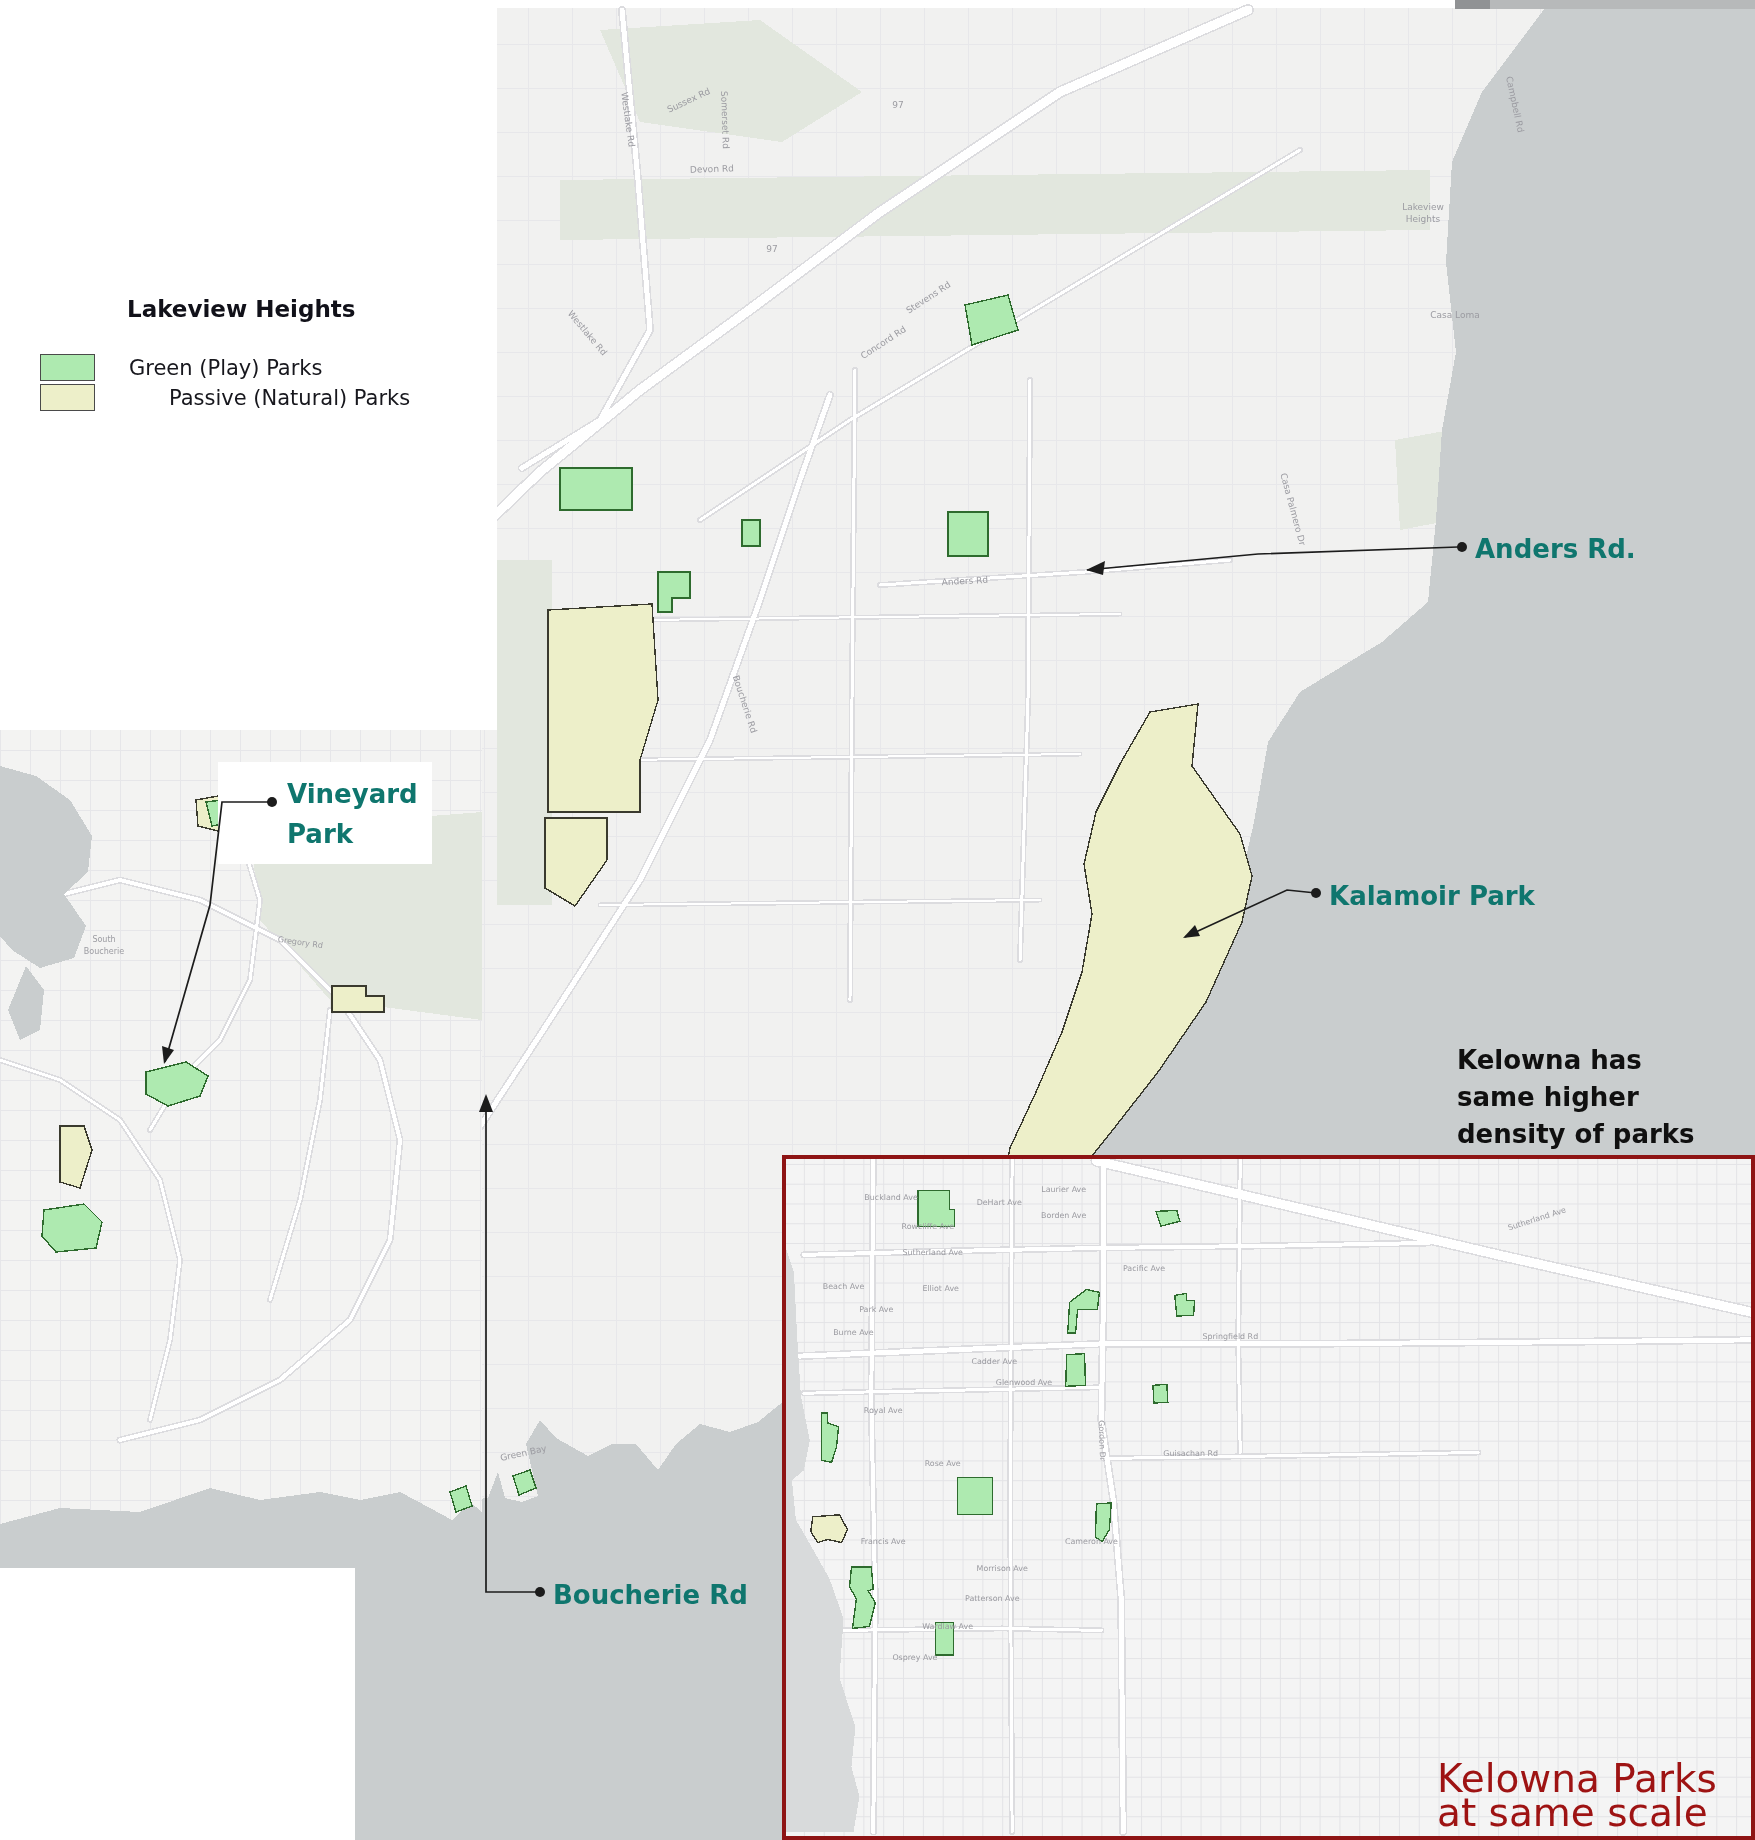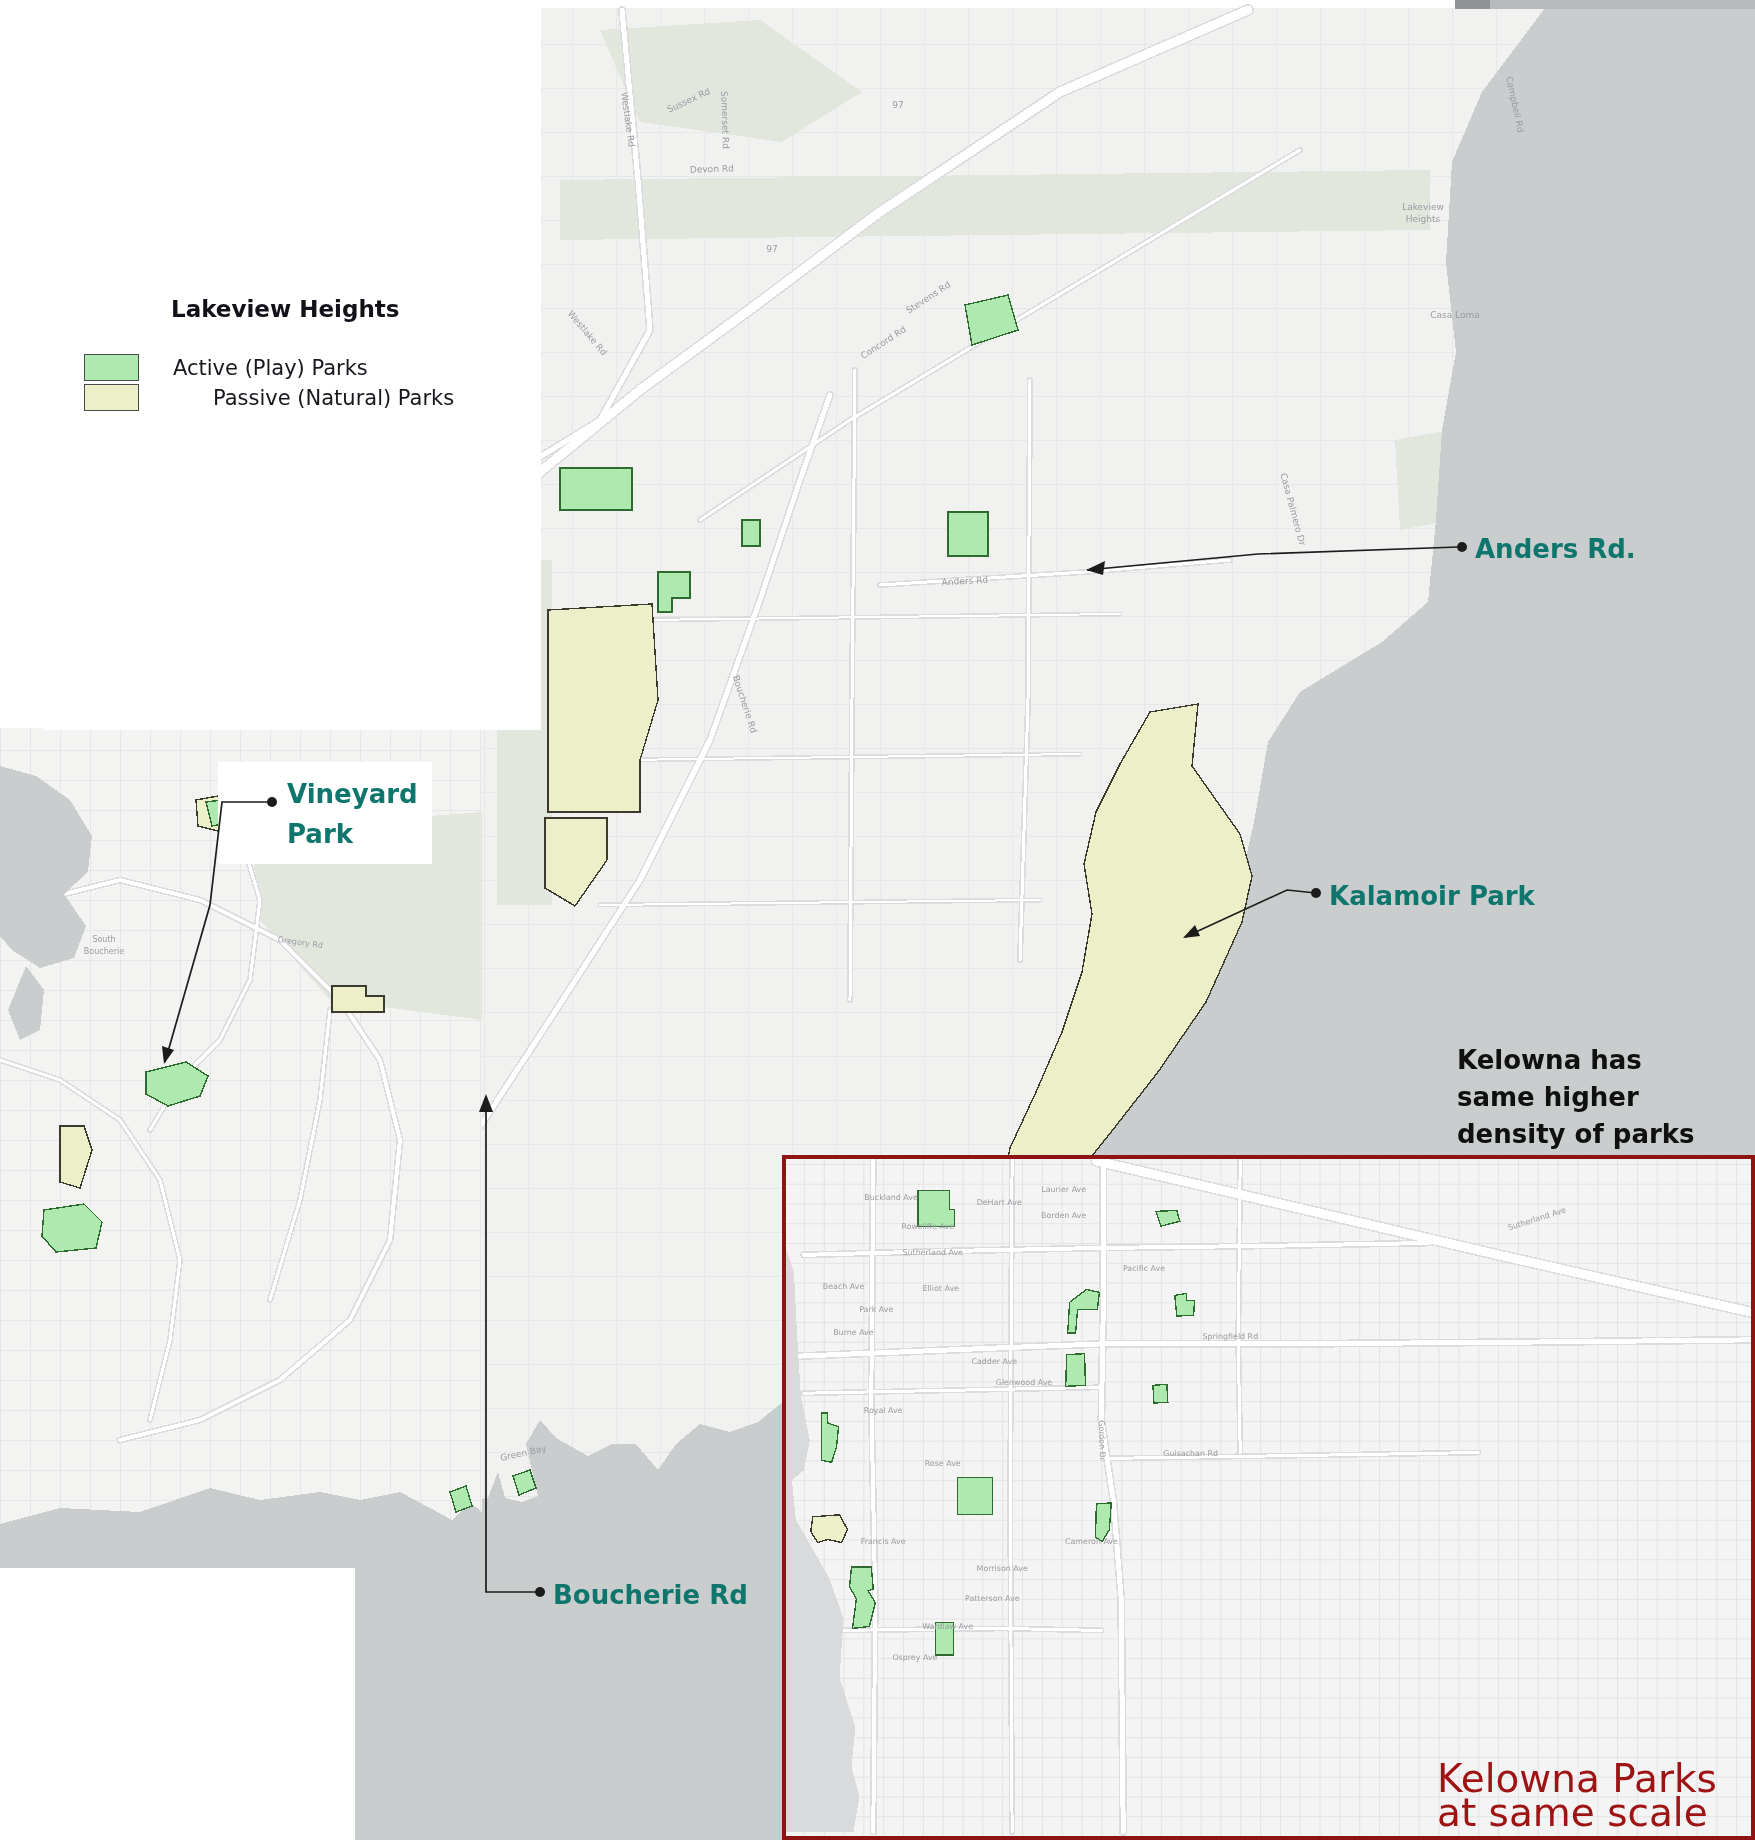--- a/index.html
+++ b/index.html
@@ -6,21 +6,21 @@
   #stage{position:relative;width:1755px;height:1840px;overflow:hidden;background:#ffffff;
          font-family:"DejaVu Sans","Liberation Sans",sans-serif;}
   svg{position:absolute;display:block;}
   .map-base{shape-rendering:crispEdges;}
   
   #main-map{left:0;top:0;}
   #left-inset{left:0;top:728px;}
   #kelowna-inset{position:absolute;left:782px;top:1155px;width:973px;height:685px;
                  border:4px solid #8e1414;box-sizing:border-box;overflow:hidden;background:#f4f4f4;}
   #kelowna-inset svg{left:0;top:0;width:100%;height:100%;}
-  #legend-panel{position:absolute;left:0;top:0;width:497px;height:730px;background:#ffffff;margin-left:44px;}
+  #legend-panel{position:absolute;left:0;top:0;width:497px;height:730px;background:#ffffff;}
   .legend-title{position:absolute;left:127px;top:296px;font-size:23px;font-weight:700;color:#111119;}
   .legend-row{position:absolute;left:40px;display:flex;align-items:center;}
   .legend-row.r1{top:354px;} .legend-row.r2{top:384px;gap:40px;}
   .swatch{width:53px;height:25px;border:1.5px solid #4a4a4a;margin-right:34px;}
   .legend-label{font-size:21px;color:#17171d;white-space:nowrap;}
   
   #vineyard-box{position:absolute;left:218px;top:762px;width:214px;height:102px;background:#ffffff;}
   #bottomleft-white{position:absolute;left:0;top:1568px;width:355px;height:272px;background:#ffffff;}
   .topbar{position:absolute;top:0;height:9px;}
   #topbar-dark{left:1455px;width:35px;background:#909294;}
@@ -139,21 +139,21 @@
         <text x="104" y="942" fill="#9b9ba1" font-size="8" text-anchor="middle">South</text>
         <text x="104" y="954" fill="#9b9ba1" font-size="8" text-anchor="middle">Boucherie</text>
         <text x="300" y="945" fill="#9b9ba1" font-size="8" text-anchor="middle" transform="rotate(8 300 945)">Gregory Rd</text>
       </g>
   </svg>
 
   <div id="legend-panel">
     <div class="legend-title">Lakeview Heights</div>
     <div class="legend-row r1">
       <div class="swatch" id="swatch-active" style="background: rgb(174, 234, 176);"></div>
-      <div class="legend-label">Active (Play) Parks</div>
+      <div class="legend-label">Green (Play) Parks</div>
     </div>
     <div class="legend-row r2">
       <div class="swatch" id="swatch-passive" style="background: rgb(237, 239, 201);"></div>
       <div class="legend-label">Passive (Natural) Parks</div>
     </div>
   </div>
 
   <div id="vineyard-box"></div>
   <div id="bottomleft-white"></div>
   <div id="topbar-dark" class="topbar"></div>

